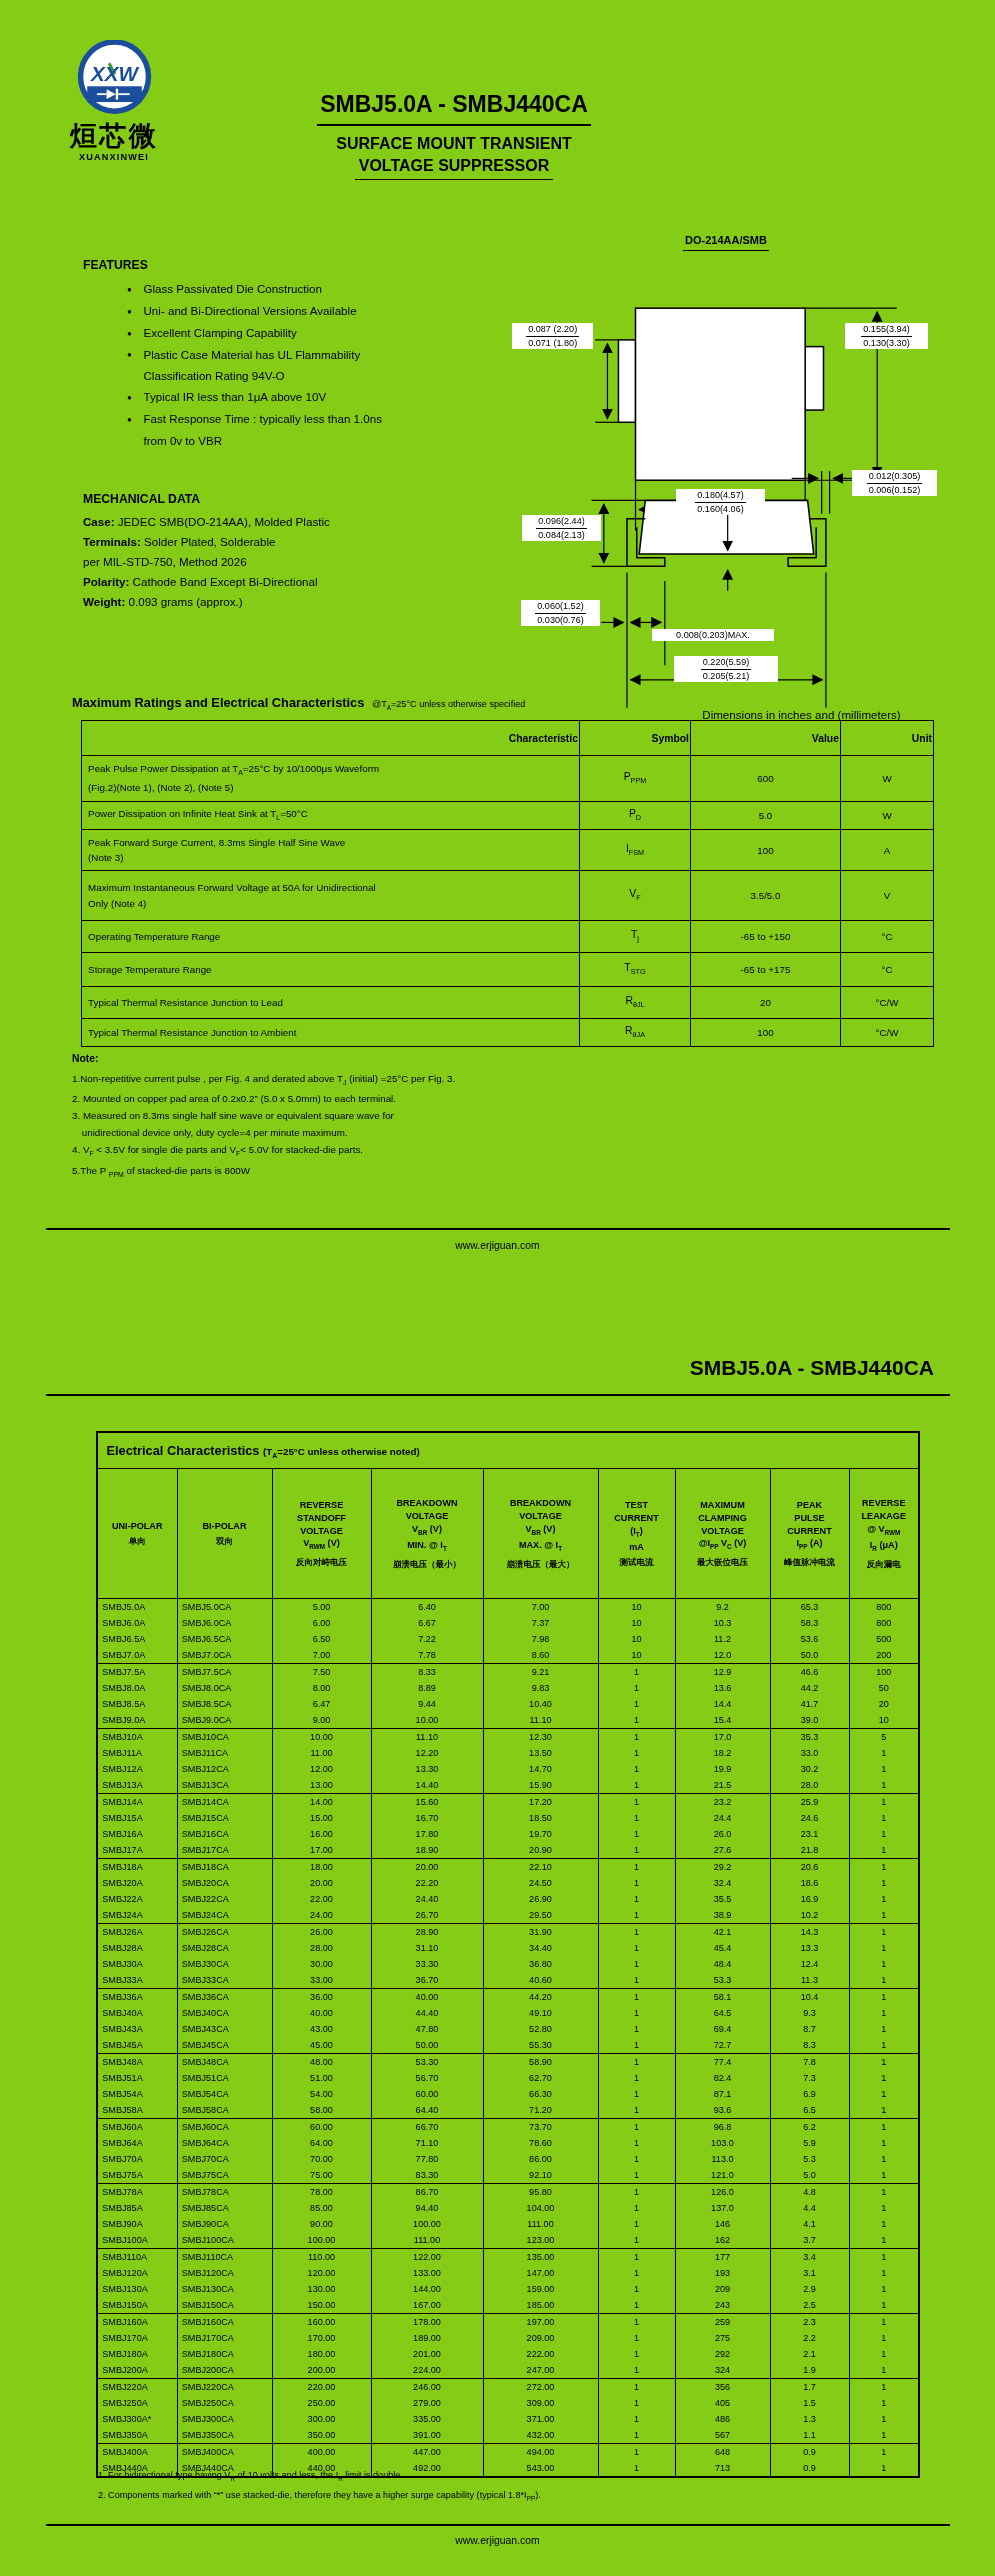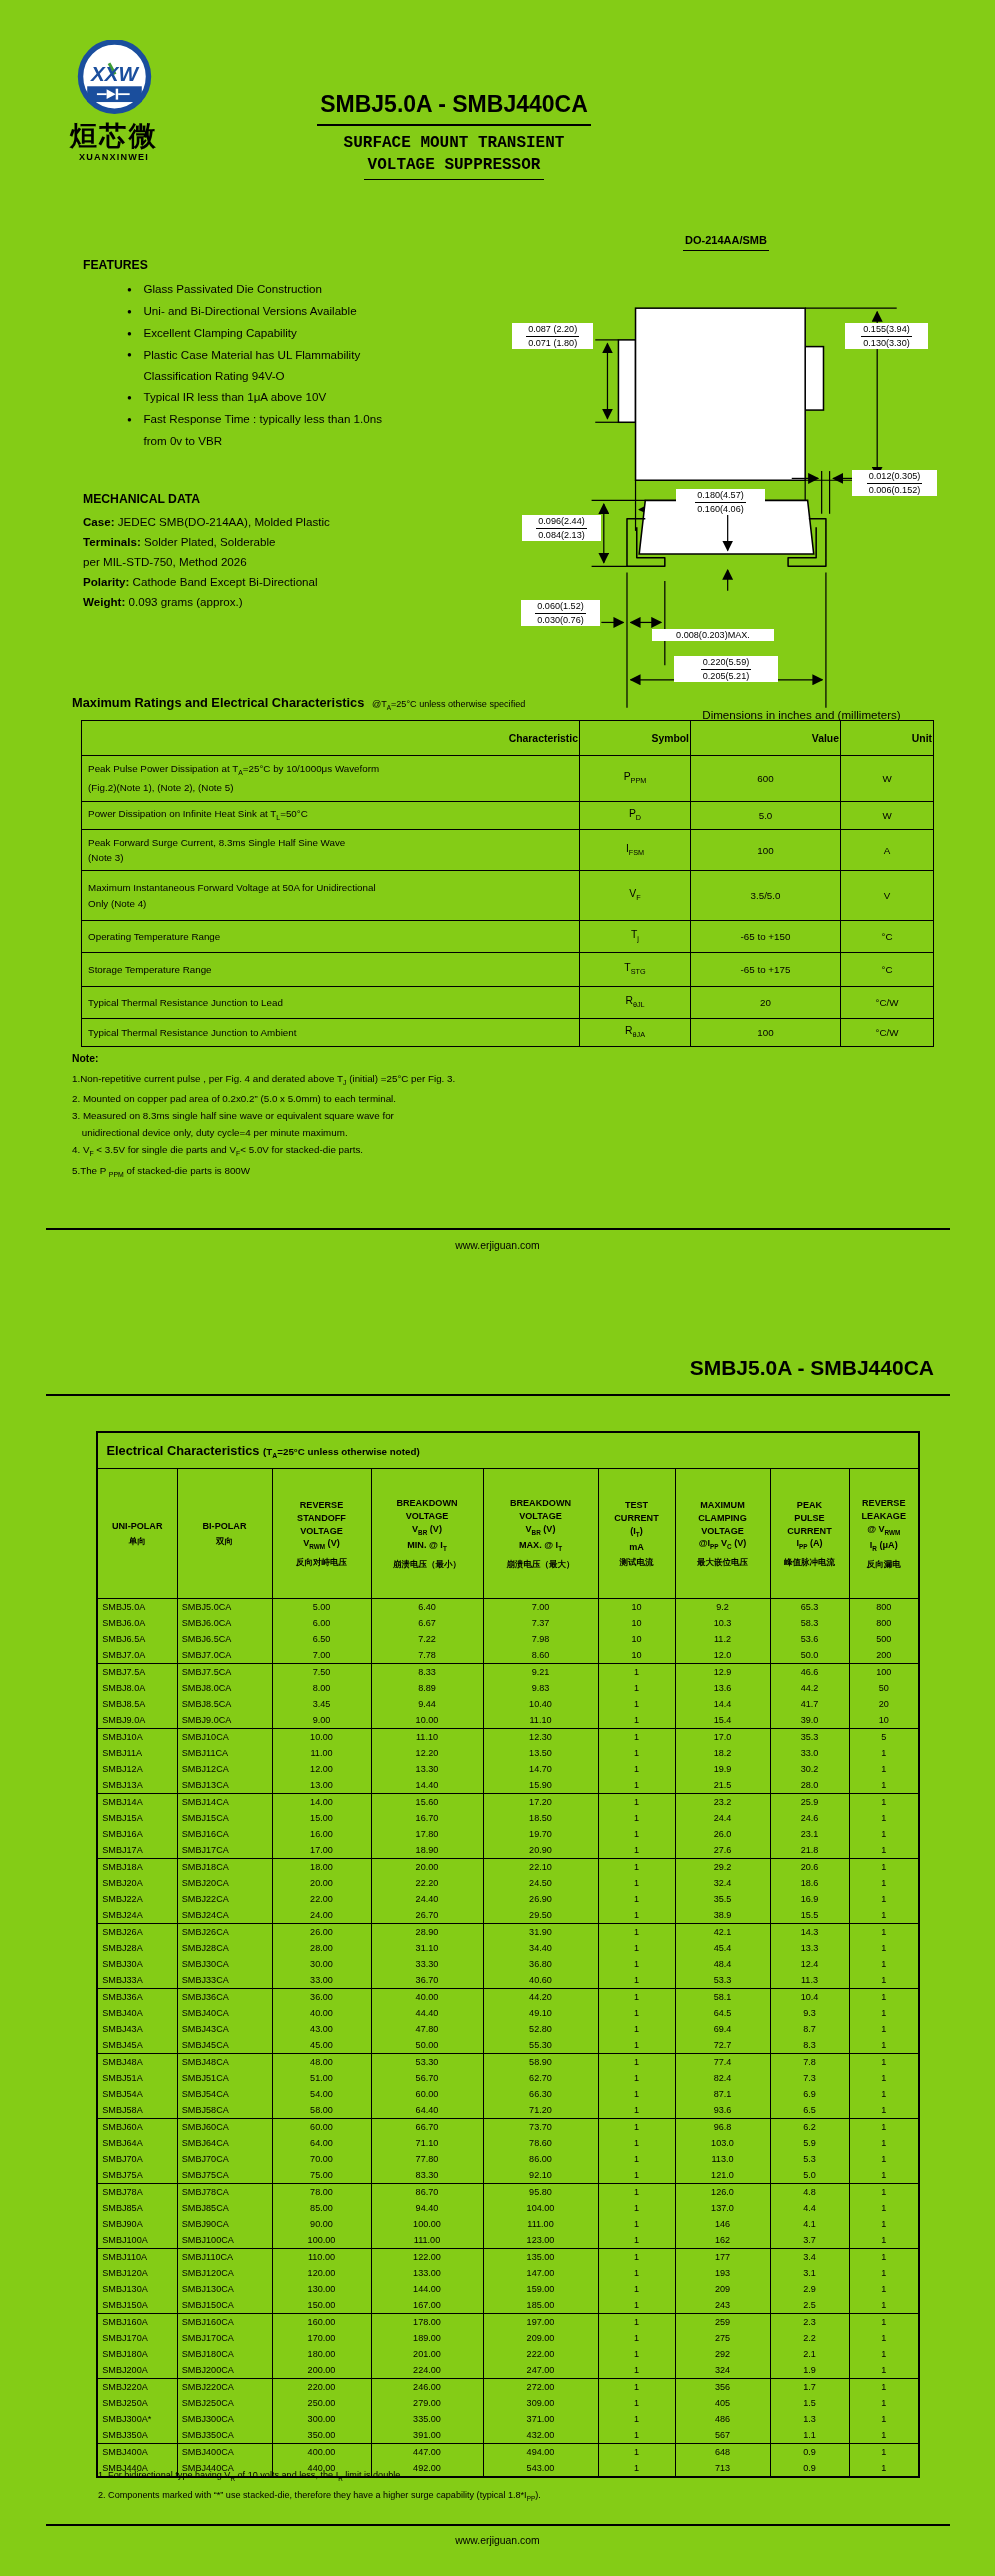--- a/index.html
+++ b/index.html
@@ -5,21 +5,21 @@
   html,body{margin:0;padding:0;background:#888;}
   .page{position:relative;width:995px;height:2576px;background:#84cc16;color:#000;
         font-family:"Liberation Sans", sans-serif;overflow:hidden;padding-left:43px;}
   
   .logo{position:absolute;left:56px;top:40px;width:116px;text-align:center;}
   .brand-cn{font-size:27px;font-weight:bold;letter-spacing:2.4px;line-height:32px;}
   .brand-en{font-size:9.1px;font-weight:bold;letter-spacing:1.2px;}
   
   .title-block{position:absolute;left:317px;top:91px;width:274px;text-align:center;}
   .main-title{display:block;font-size:23px;font-weight:bold;padding-bottom:6.1px;border-bottom:2.4px solid #000;}
-  .subtitle{margin-top:7.3px;font-size:16px;font-weight:bold;line-height:21.3px;font-family:Liberation Mono, monospace;}
+  .subtitle{margin-top:7.3px;font-size:16px;font-weight:bold;line-height:21.3px;}
   .sub2 span{display:inline-block;border-bottom:1.8px solid #000;padding:0 3.7px 3px;}
   
   .features{position:absolute;left:83px;top:258px;width:366px;}
   .sec-h{font-size:12.2px;font-weight:bold;margin-bottom:6.1px;}
   .fl{font-size:11.6px;line-height:21px;white-space:nowrap;margin-left:44px;}
   .blt{display:inline-block;width:16.5px;font-size:8px;vertical-align:1.2px;}
   .mech{position:absolute;left:83px;top:492px;width:378px;}
   .ml{font-size:11.6px;line-height:20px;white-space:nowrap;}
   
   .diagram{position:absolute;left:500px;top:227px;width:470px;height:537px;}
@@ -458,21 +458,21 @@
           <td>8.89</td>
           <td>9.83</td>
           <td>1</td>
           <td>13.6</td>
           <td>44.2</td>
           <td>50</td>
         </tr>
         <tr>
           <td class="pn">SMBJ8.5A</td>
           <td class="pn">SMBJ8.5CA</td>
-          <td>3.45</td>
+          <td>6.47</td>
           <td>9.44</td>
           <td>10.40</td>
           <td>1</td>
           <td>14.4</td>
           <td>41.7</td>
           <td>20</td>
         </tr>
         <tr class="gend">
           <td class="pn">SMBJ9.0A</td>
           <td class="pn">SMBJ9.0CA</td>
@@ -606,21 +606,21 @@
           <td>1</td>
         </tr>
         <tr class="gend">
           <td class="pn">SMBJ24A</td>
           <td class="pn">SMBJ24CA</td>
           <td>24.00</td>
           <td>26.70</td>
           <td>29.50</td>
           <td>1</td>
           <td>38.9</td>
-          <td>15.5</td>
+          <td>10.2</td>
           <td>1</td>
         </tr>
         <tr>
           <td class="pn">SMBJ26A</td>
           <td class="pn">SMBJ26CA</td>
           <td>26.00</td>
           <td>28.90</td>
           <td>31.90</td>
           <td>1</td>
           <td>42.1</td>

